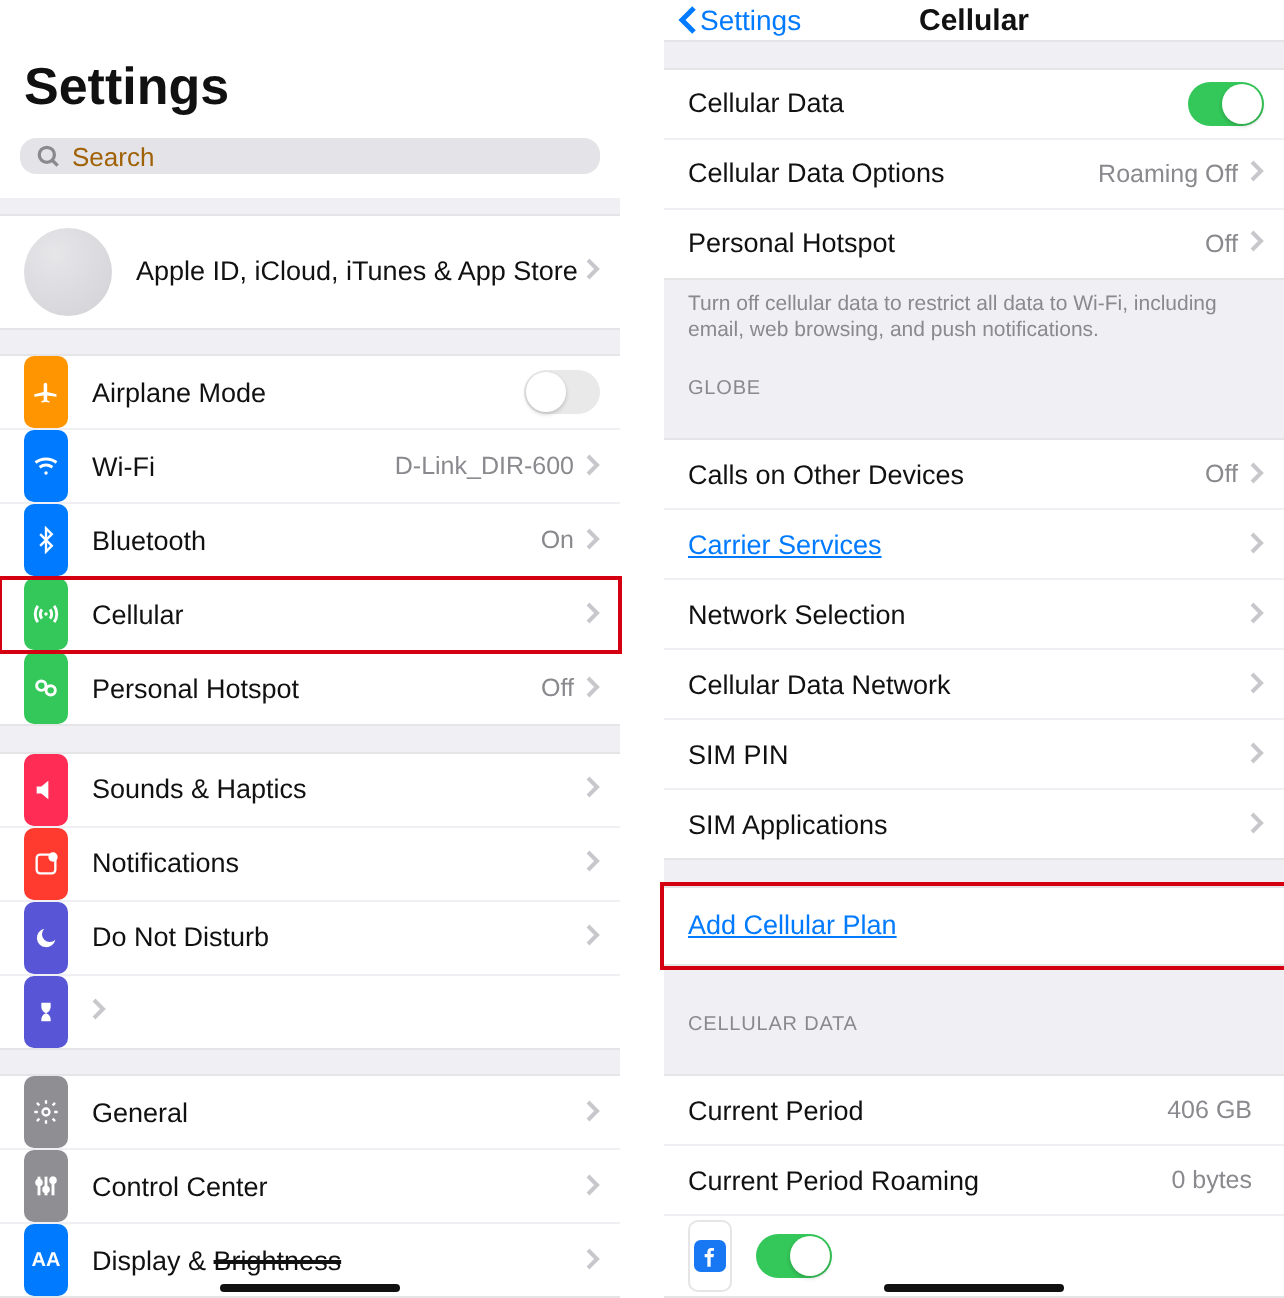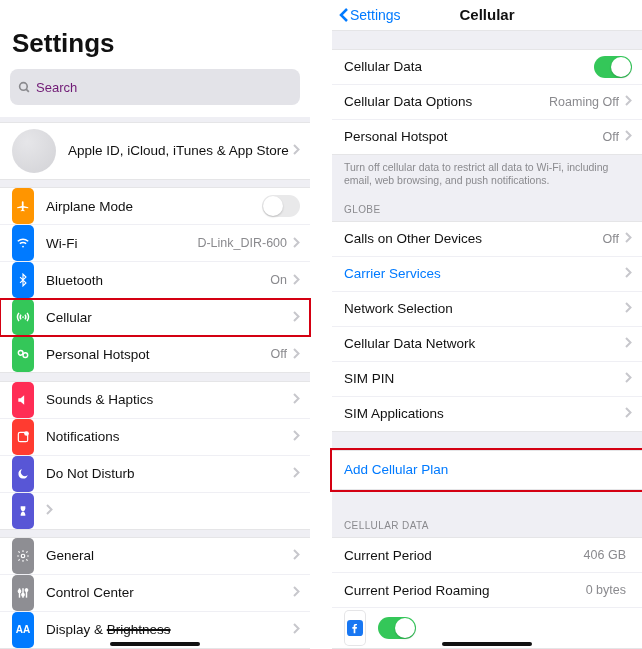--- a/index.html
+++ b/index.html
@@ -56,37 +56,37 @@
     font-weight: 700;
   }
 
   .search {
     background: #fff;
     padding: 4px 10px 12px 10px;
   }
   .search-field {
     background: #e3e3e8;
     border-radius: 8px;
-    height: 36px;
+    height: 18px;
     display: flex;
     align-items: center;
     padding: 0 8px;
-    color: #701a75;
+    color: #a16207;
   }
   .search-field svg { margin-right: 5px; }
 
   .group { background: #fff; border-top: 1px solid #e5e5e7; border-bottom: 1px solid #e5e5e7; }
   .spacer { height: 22px; }
   .spacer-sm { height: 14px; }
 
   .group-header {
     font-size: 10px;
     letter-spacing: .4px;
     color: #8a8a8e;
-    padding: 12px 12px 6px 12px;
+    padding: 12px 12px 19px 12px;
     text-transform: uppercase;
   }
   .group-note {
     font-size: 10.5px;
     color: #8a8a8e;
     padding: 6px 12px 4px 12px;
     line-height: 1.3;
   }
 
   .row {
@@ -104,21 +104,21 @@
     width: 22px;
     height: 36px;
     border-radius: 5px;
     margin-right: 12px;
     display: flex;
     align-items: center;
     justify-content: center;
     flex-shrink: 0;
   }
   .row .label { flex: 1; font-size: 13.5px; }
-  .row .label.link { color: #007aff; }
+  .row .label.link { color: #007aff; text-decoration: underline; }
   .row .sublabel { font-size: 10px; color: #8a8a8e; margin-top:1px; }
   .row .value { color: #8a8a8e; font-size: 12.5px; margin-right: 6px; }
   .row .chev { color: #c7c7cc; flex-shrink:0; }
 
   
   .hl { outline: 2.5px solid #d40012; outline-offset: -1px; z-index:2; }
 
   
   .idrow { min-height: 56px; }
   .avatar {

